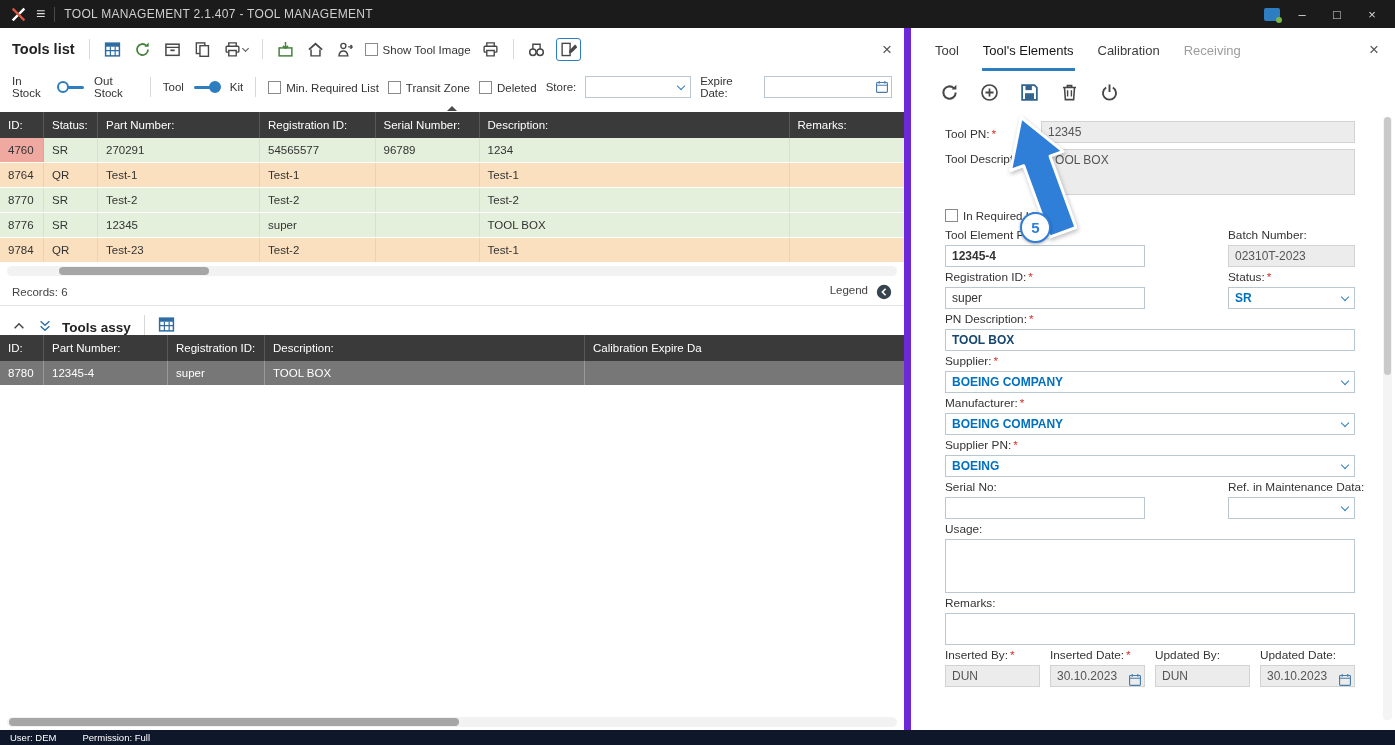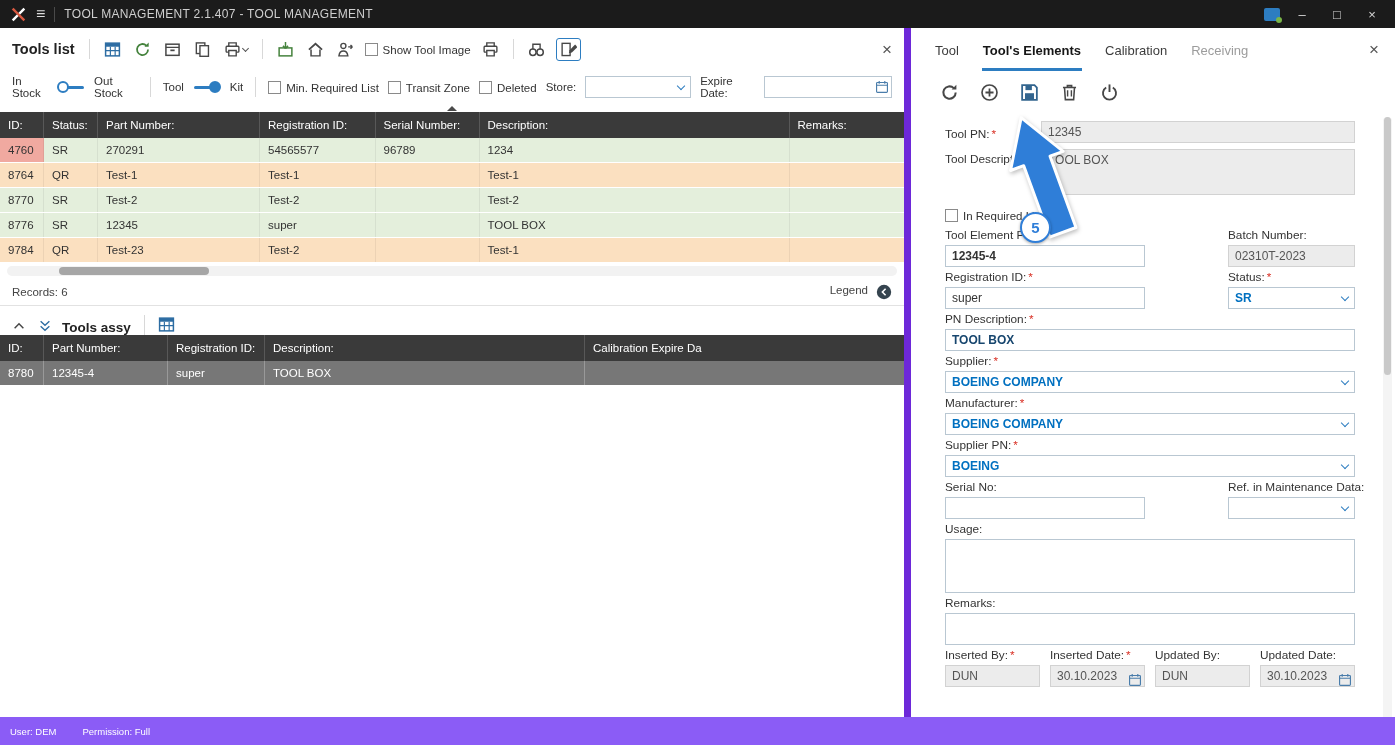--- a/index.html
+++ b/index.html
@@ -12,21 +12,21 @@
 .logo{width:17px;height:17px}
 .hamb{font-size:16px;color:#ddd;cursor:pointer}
 .tsep{width:1px;height:15px;background:#4a4a4a}
 .ttext{font-size:12px;color:#cfcfcf;letter-spacing:.3px}
 .tspacer{flex:1}
 .tray{width:16px;height:13px;background:#2d7dc1;border-radius:2px;position:relative;display:inline-block}
 .tray i{position:absolute;right:-2px;bottom:-2px;width:6px;height:6px;background:#7ab648;border-radius:50%}
 .wbtn{width:26px;text-align:center;font-size:13px;color:#d6d6d6;cursor:pointer}
 
 
-.statusbar{position:absolute;left:0;right:0;bottom:0;height:28px;background:#8b5cf6;color:#fff;font-size:9.5px;display:flex;align-items:center;gap:26px;padding:7px 10px;z-index:5}
+.statusbar{position:absolute;left:0;right:0;bottom:0;height:15px;background:#0f172a;color:#fff;font-size:9.5px;display:flex;align-items:center;gap:26px;padding:7px 10px;z-index:5}
 
 
 .left-panel{position:absolute;top:28px;left:0;width:911px;bottom:15px;background:#fff;border-right:7px solid #6d28d9;display:flex;flex-direction:column;overflow:hidden}
 .right-panel{position:absolute;top:28px;left:918px;right:0;bottom:15px;background:#fff;display:flex;flex-direction:column;overflow:hidden}
 
 
 .ic{width:17px;height:17px;display:block;color:#474747}
 .ic.sm{width:14px;height:14px}
 .c-blue{color:#2d6da3}.c-green{color:#44823c}.c-steel{color:#33658f}
 .tbtn{background:none;border:none;padding:2px;display:flex;align-items:center;gap:2px;cursor:pointer}
@@ -83,21 +83,21 @@
 .hthumb{position:absolute;top:1px;height:8px;background:#a6a6a6;border-radius:4px;cursor:grab}
 .records-row{height:26px;display:flex;align-items:center;justify-content:space-between;padding:0 12px;font-size:11.5px;color:#444;flex:0 0 auto}
 .legend-wrap{display:flex;align-items:flex-start;gap:8px}
 .legend-wrap .ic{width:16px;height:16px}
 .assy-hdr{height:30px;display:flex;align-items:flex-end;gap:8px;padding:0 10px;border-top:1px solid #e2e2e2;flex:0 0 auto}
 .filler{flex:1 1 auto;background:#fff}
 
 
 .tabs{display:flex;align-items:stretch;gap:22px;padding:0 16px;position:relative;flex:0 0 auto}
 .tab{padding:15px 1px 10px;border-bottom:3px solid transparent;font-size:13px;color:#3c3c3c;cursor:pointer;white-space:nowrap}
-.tab.active{font-weight:bold;color:#161616;border-bottom-color:#2d7dc1}
+.tab.active{font-weight:normal;color:#161616;border-bottom-color:#2d7dc1}
 .tab.disabled{color:#9c9c9c;cursor:default}
 .tabs .closex{position:absolute;right:16px;top:13px}
 .rp-toolbar{height:42px;display:flex;align-items:center;gap:17px;padding:0 20px;flex:0 0 auto}
 .rp-toolbar .ic{width:19px;height:19px}
 .form{flex:1;position:relative;padding:2px 40px 8px 27px;overflow:hidden}
 .fr{margin-top:3px}
 .fr.inline{display:flex;align-items:center;margin-top:6px}
 .fr.inline.top{align-items:flex-start}
 .flabel{font-size:11.8px;color:#333;margin-bottom:3px;white-space:nowrap}
 .flabel.w96{width:96px;flex:0 0 auto;margin-bottom:0;padding-top:3px}

